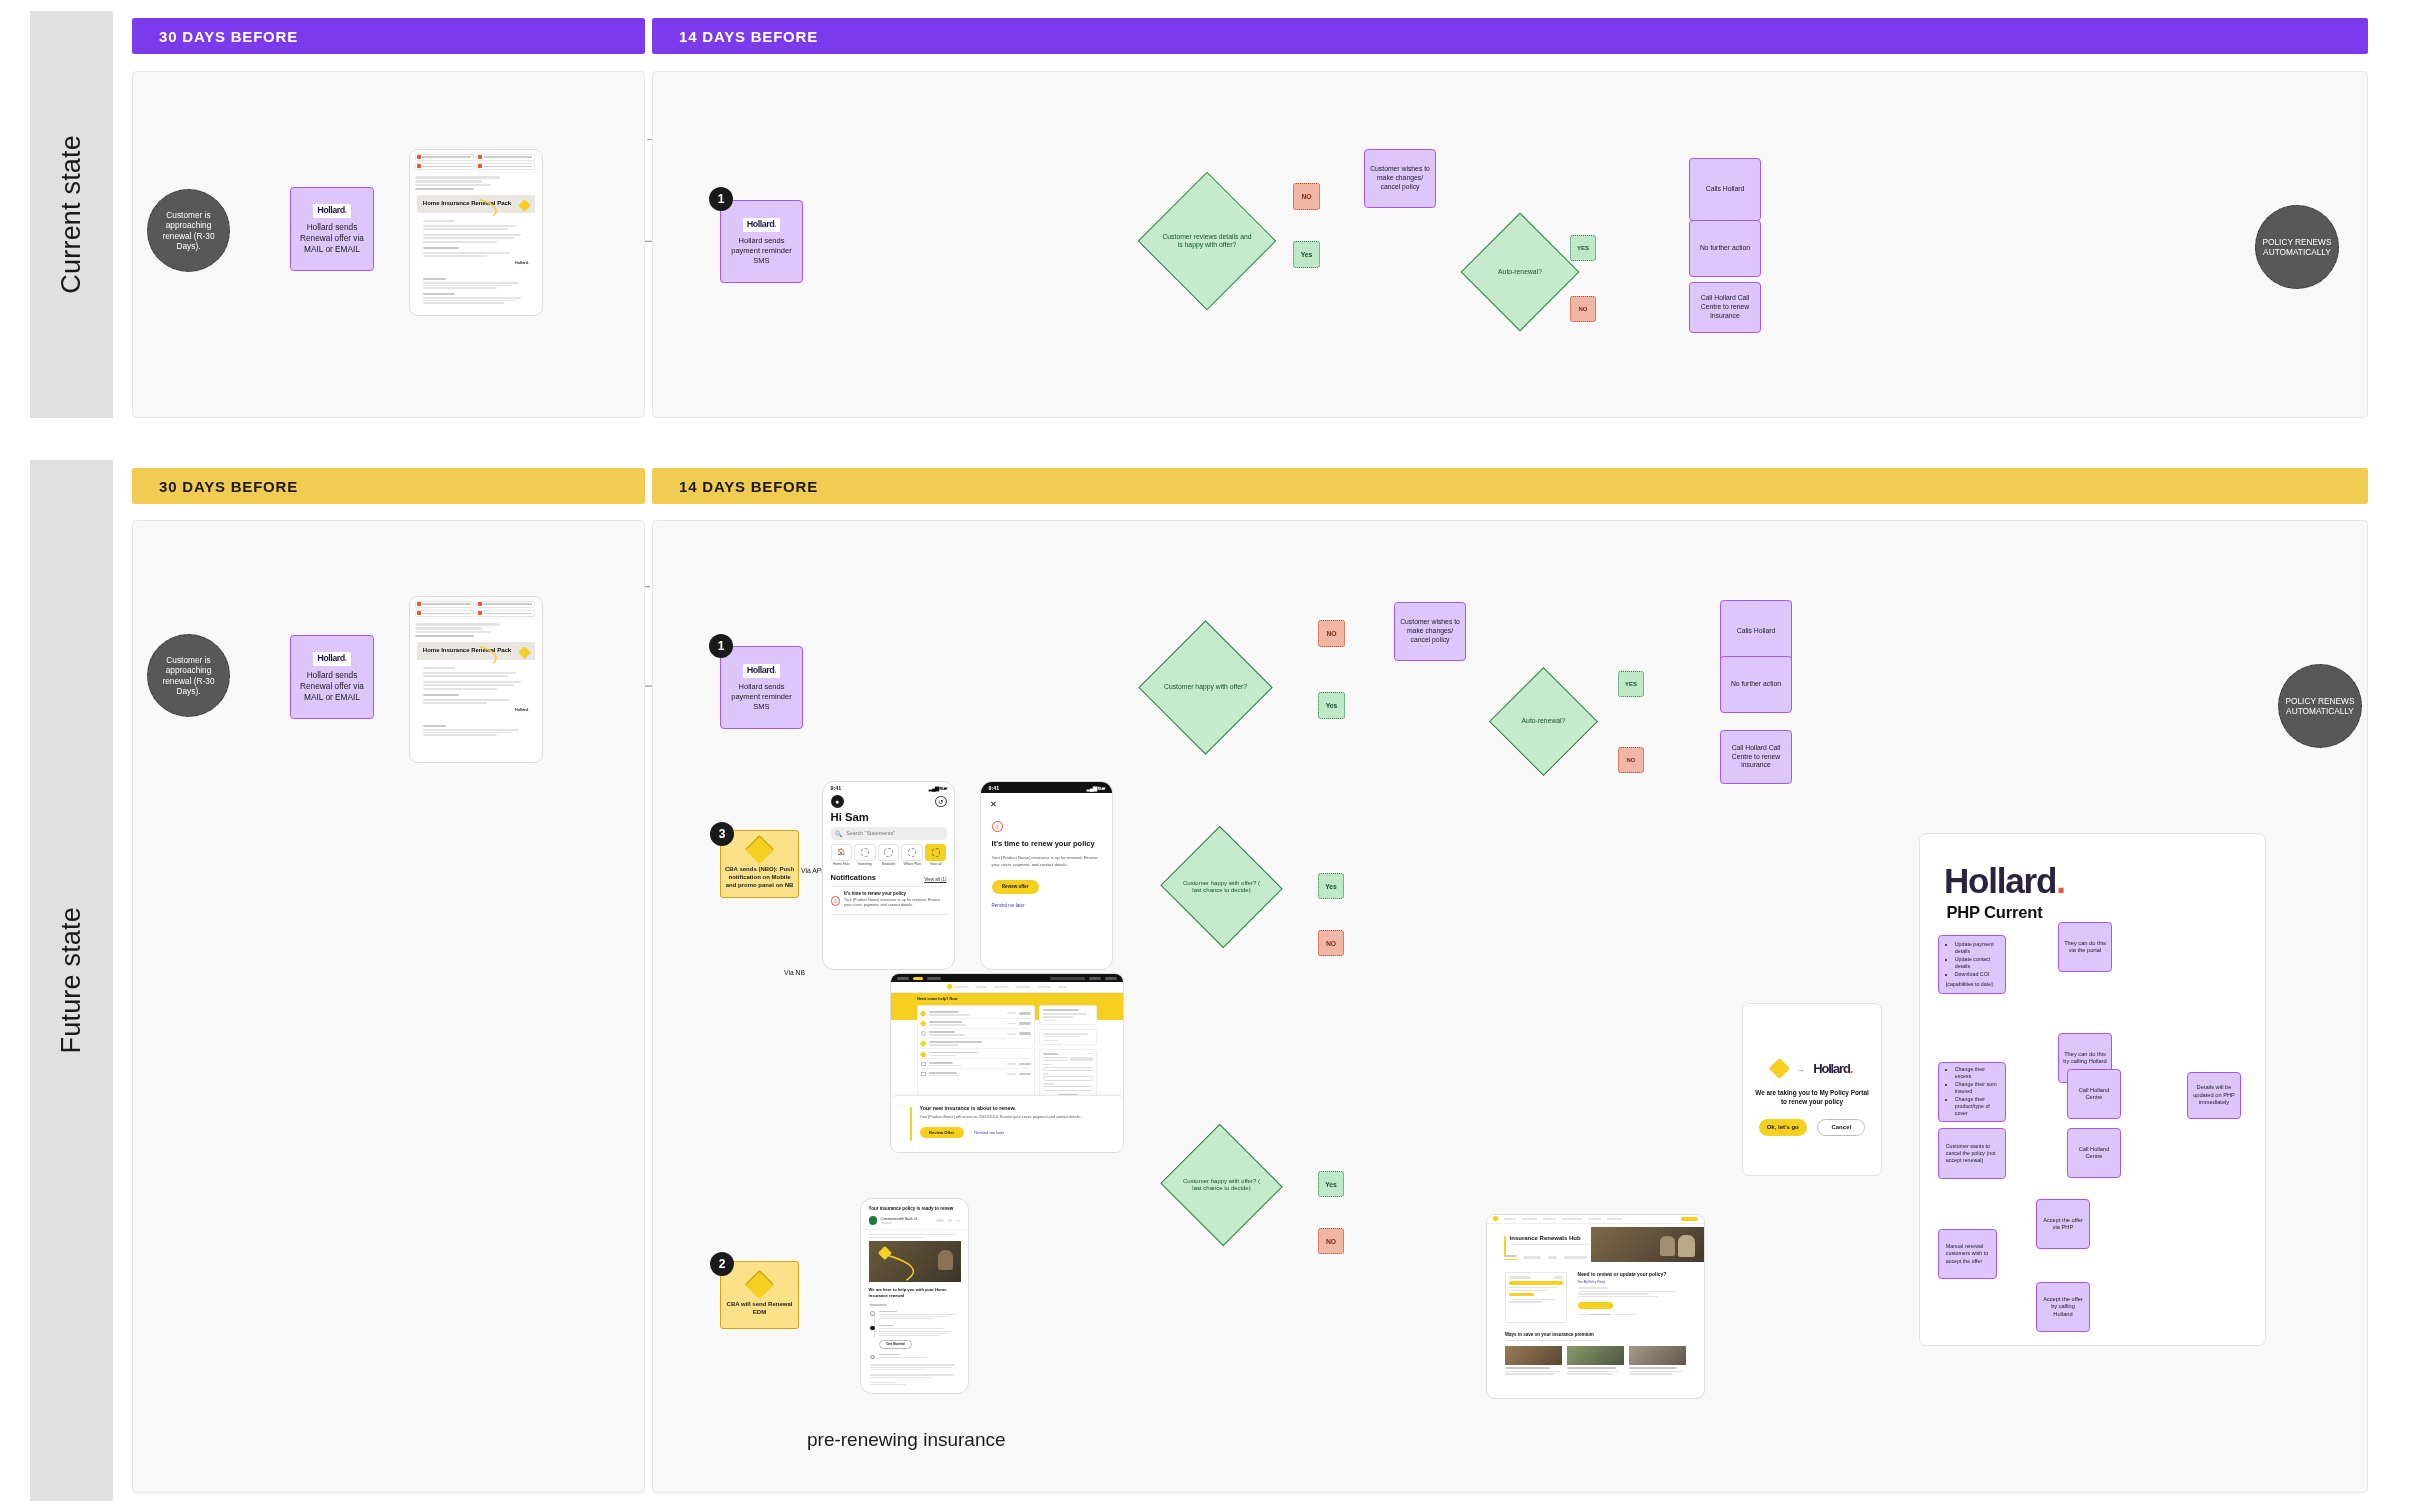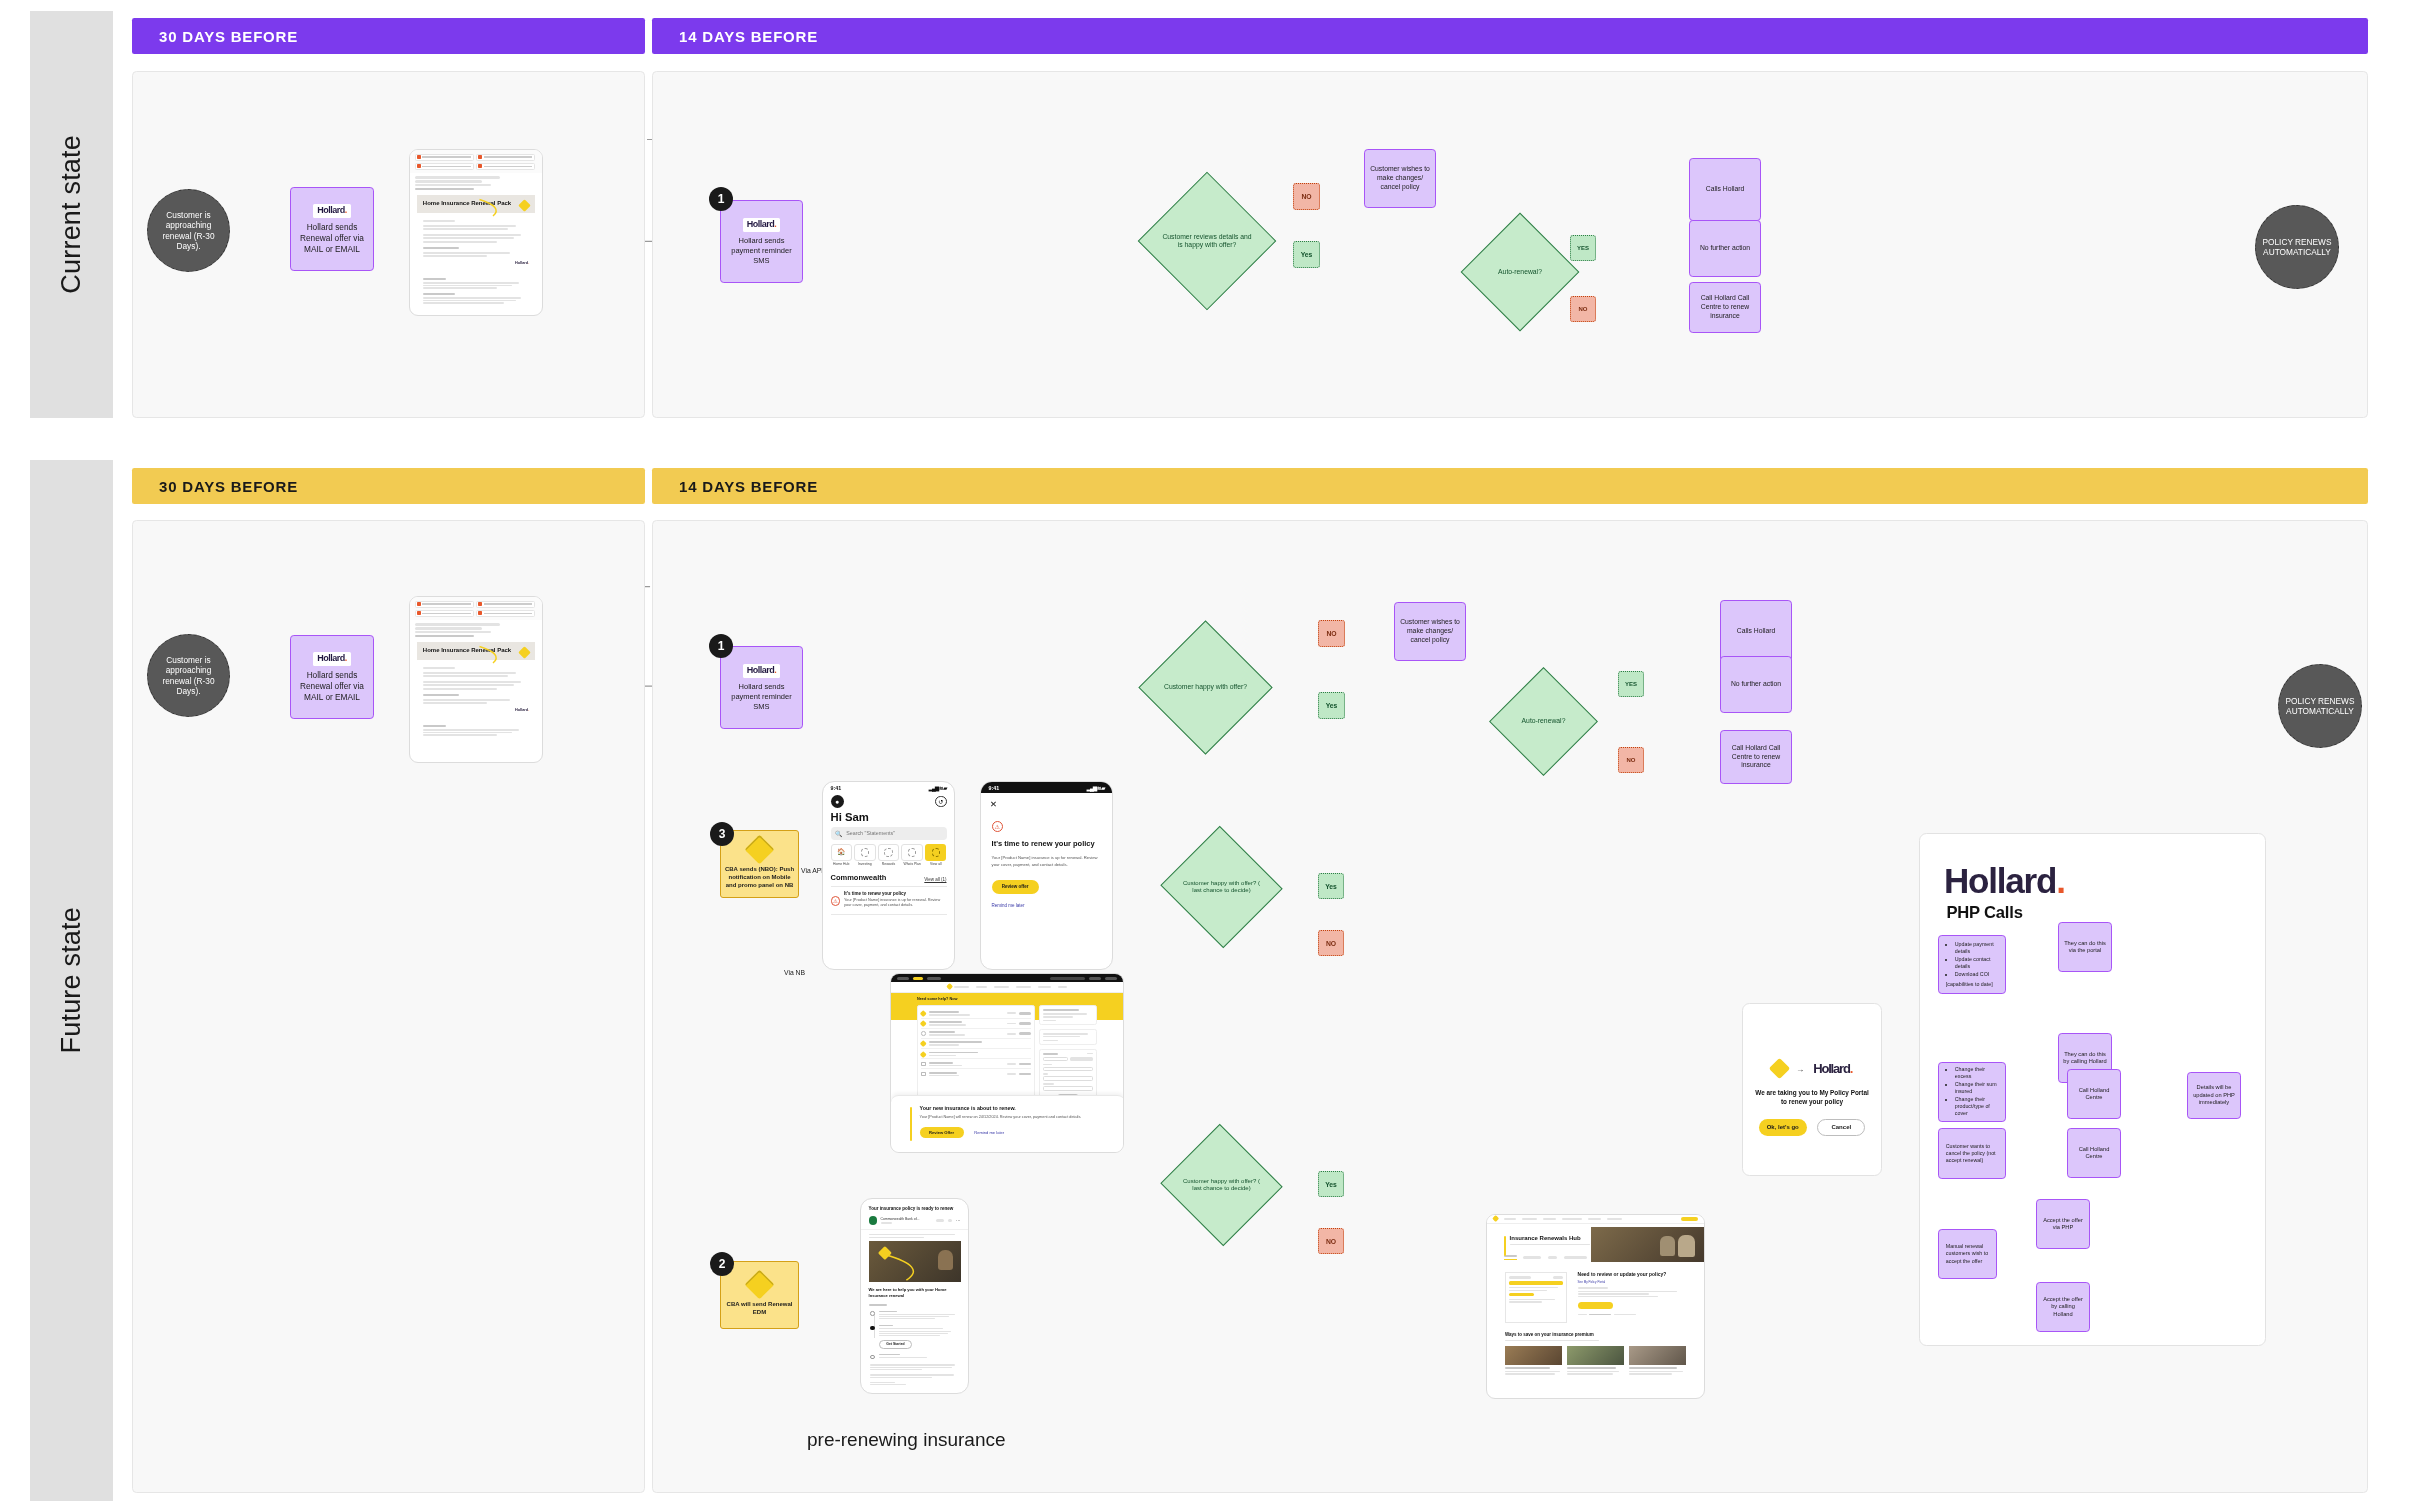--- a/index.html
+++ b/index.html
@@ -562,21 +562,21 @@
           <div style="font-size:3.4px;margin-top:1.5px;color:#444;">Whats Plan</div>
         </div>
         <div style="flex:1;text-align:center;">
           <div style="height:16.6px;background:#f5d020;border-radius:3px;display:flex;align-items:center;justify-content:center;">
             <div style="width:8.3px;height:8.3px;border:0.9px dashed #8a7400;border-radius:50%;"></div>
             </div>
           <div style="font-size:3.4px;margin-top:1.5px;color:#444;">View all</div>
         </div>
       </div>
       <div style="display:flex;justify-content:space-between;align-items:flex-end;padding:6.8px 7.5px 0;">
-        <span style="font-size:7.5px;font-weight:bold;color:#111;">Commonwealth</span>
+        <span style="font-size:7.5px;font-weight:bold;color:#111;">Notifications</span>
         <span style="font-size:4.5px;color:#333;text-decoration:underline;">View all (1)</span>
       </div>
       <div style="margin:3.8px 7.5px 0;border-top:0.8px solid #e8e8e8;padding-top:4.5px;display:flex;gap:3.8px;">
         <div style="width:9.8px;height:9.8px;border-radius:50%;border:0.9px solid #e05538;color:#e05538;display:flex;align-items:center;justify-content:center;font-size:5.3px;flex:0 0 auto;margin-top:4.5px;">⚠</div>
         <div>
           <div style="font-size:4.5px;font-weight:bold;color:#111;margin-bottom:1.5px;">It's time to renew your policy</div>
           <div style="font-size:3.8px;color:#555;line-height:1.45;">Your [Product Name] insurance is up for renewal. Review your cover, payment, and contact details.</div>
         </div>
       </div>
       <div style="margin:5.3px 7.5px 0;border-top:0.8px solid #e8e8e8;"></div>
@@ -926,21 +926,21 @@
       </div>
       <div style="position:absolute;left:10.6px;right:10.6px;top:84px;text-align:center;font-size:6.4px;font-weight:bold;color:#111;line-height:1.45;">We are taking you to My Policy Portal to renew your policy</div>
       <div style="position:absolute;left:0;right:0;top:115px;display:flex;justify-content:center;gap:10.6px;">
         <div class="pill-btn y" style="width:48px;height:16.6px;font-size:6px;">Ok, let's go</div>
         <div class="pill-btn o" style="width:48px;height:16.6px;font-size:6px;">Cancel</div>
       </div>
     </div>
 
     <div class="portalcard" style="left:1919px; top:833px; width:347px; height:513px;">
       <div class="hollardlogo" style="position:absolute;left:24px;top:27px;font-size:35px;">Hollard<i>.</i></div>
-      <div style="position:absolute;left:26.4px;top:69px;font-size:16.6px;font-weight:bold;color:#111;letter-spacing:-0.2px;">PHP Calls</div>
+      <div style="position:absolute;left:26.4px;top:69px;font-size:16.6px;font-weight:bold;color:#111;letter-spacing:-0.2px;">PHP Current</div>
     </div>
 
     <div class="node proc listbox" style="left:1938px; top:935px; width:68px; height:59px; font-size:5.3px;">
       <ul>
         <li>Update payment details</li>
         <li>Update contact details</li>
         <li>Download COI</li>
       </ul>
       <div style="margin-top:1.5px;">[capabilities to date]</div>
     </div>

